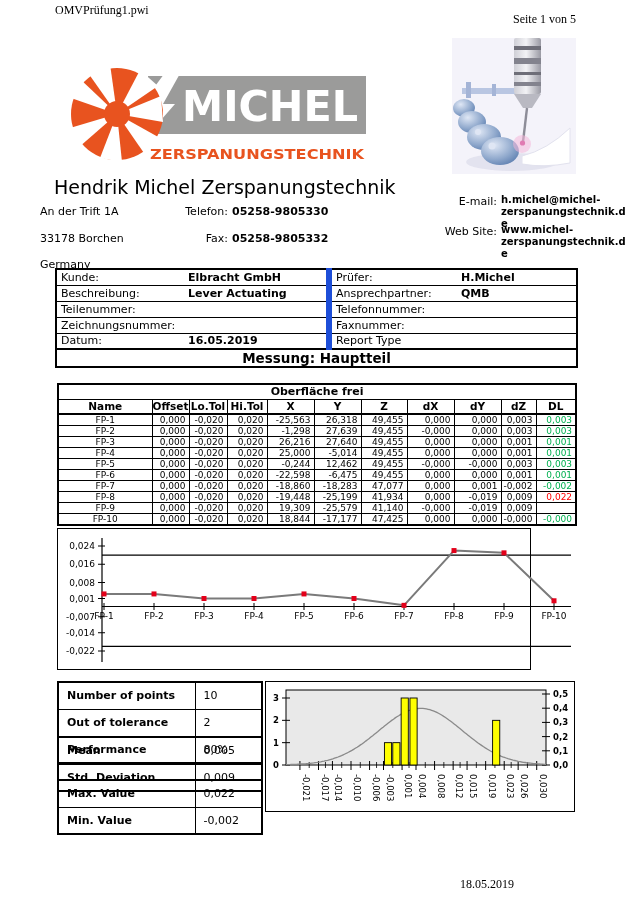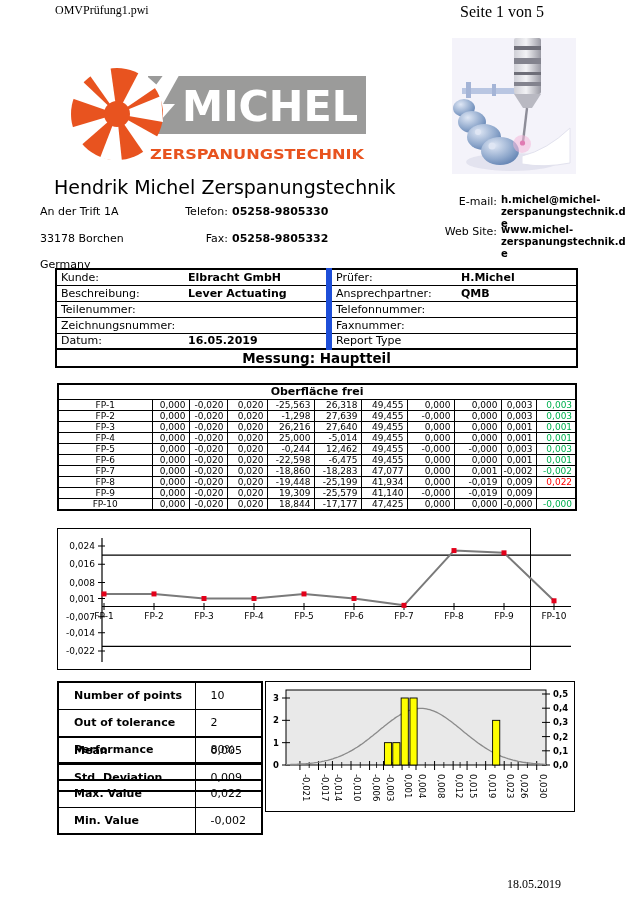--- a/index.html
+++ b/index.html
@@ -3,21 +3,21 @@
 <meta charset="utf-8">
 <style>
   *{margin:0;padding:0;box-sizing:border-box}
   html,body{background:#fff}
   body{width:631px;height:901px;font-family:"DejaVu Sans","Liberation Sans",sans-serif;color:#000;position:relative}
   .page{position:relative;width:631px;height:901px;background:#fff;overflow:hidden}
   .abs{position:absolute}
   .serif{font-family:"Liberation Serif","DejaVu Serif",serif}
   
   .hdr-left{left:55px;top:3px;font-size:12px}
-  .hdr-right{left:460px;top:3px;width:116px;text-align:left;font-size:16px}
+  .hdr-right{left:460px;top:12px;width:116px;text-align:right;font-size:12px}
   
   .logo{left:70px;top:56px;width:296px;height:114px}
   .photo{left:452px;top:38px;width:124px;height:136px}
   
   .co-name{left:54px;top:176px;font-size:19px}
   .addr{left:40px;width:140px;font-size:11px}
   .a1{top:205px}.a2{top:232px}.a3{top:258px}
   .pair{display:flex;align-items:flex-start;font-size:11px}
   .pair .lb{text-align:right;white-space:nowrap}
   .pair .vl{font-weight:bold;margin-left:4px}
@@ -39,24 +39,24 @@
   .meas-table tr{border-top:1.6px solid #000}
   .meas-table .ttl{font-size:11px;font-weight:bold;text-align:center;height:15px;padding:0}
   .meas-table th{font-size:10.5px;text-align:center;height:15px;padding:0;border-bottom:2px solid #000}
   .meas-table td.nm{text-align:center;padding:0}
   
   .chartbox{position:absolute;border:1.4px solid #000;background:#fff}
   .linebox{left:57px;top:528px;width:474px;height:142px}
   .histbox{left:265px;top:681px;width:310px;height:131px}
   
   .stats{position:absolute;left:57px;width:206px;border:2.5px solid #000;table-layout:fixed;font-size:11px}
-  .stats td{border:1.5px solid #000;height:27px;padding:0 15px;white-space:nowrap;overflow:hidden;vertical-align:middle}
+  .stats td{border:1.5px solid #000;height:27px;padding:0 8px;white-space:nowrap;overflow:hidden;vertical-align:middle}
   .stats td.lbl{font-weight:bold;width:137px}
   .st0{top:681px}.st1{top:736px}.st2{top:779px}
-  .footer-date{left:476px;top:877px;width:116px;text-align:center;font-size:12px}
+  .footer-date{left:460px;top:877px;width:116px;text-align:left;font-size:12px}
   svg text{font-family:"DejaVu Sans","Liberation Sans",sans-serif}
 </style>
 </head>
 <body>
 
 <div class="page">
 
   <div class="abs hdr-left serif">OMVPrüfung1.pwi</div>
   <div class="abs hdr-right serif">Seite 1 von 5</div>
 
@@ -191,20 +191,33 @@
         <col style="width:47px">
         <col style="width:46px">
         <col style="width:47px">
       <col style="width:47px">
         <col style="width:35px">
         <col style="width:40px">
     </colgroup>
     <tbody id="meas-body">
         <tr>
           <td class="ttl" colspan="11">Oberfläche frei</td>
+        </tr>
+        <tr>
+          <th>Name</th>
+          <th>Offset</th>
+          <th>Lo.Tol</th>
+          <th>Hi.Tol</th>
+          <th>X</th>
+          <th>Y</th>
+          <th>Z</th>
+          <th>dX</th>
+          <th>dY</th>
+          <th>dZ</th>
+          <th>DL</th>
         </tr>
         <tr>
           <td class="nm">FP-1</td>
           <td>0,000</td>
           <td>-0,020</td>
           <td>0,020</td>
           <td>-25,563</td>
           <td>26,318</td>
           <td>49,455</td>
           <td>0,000</td>

